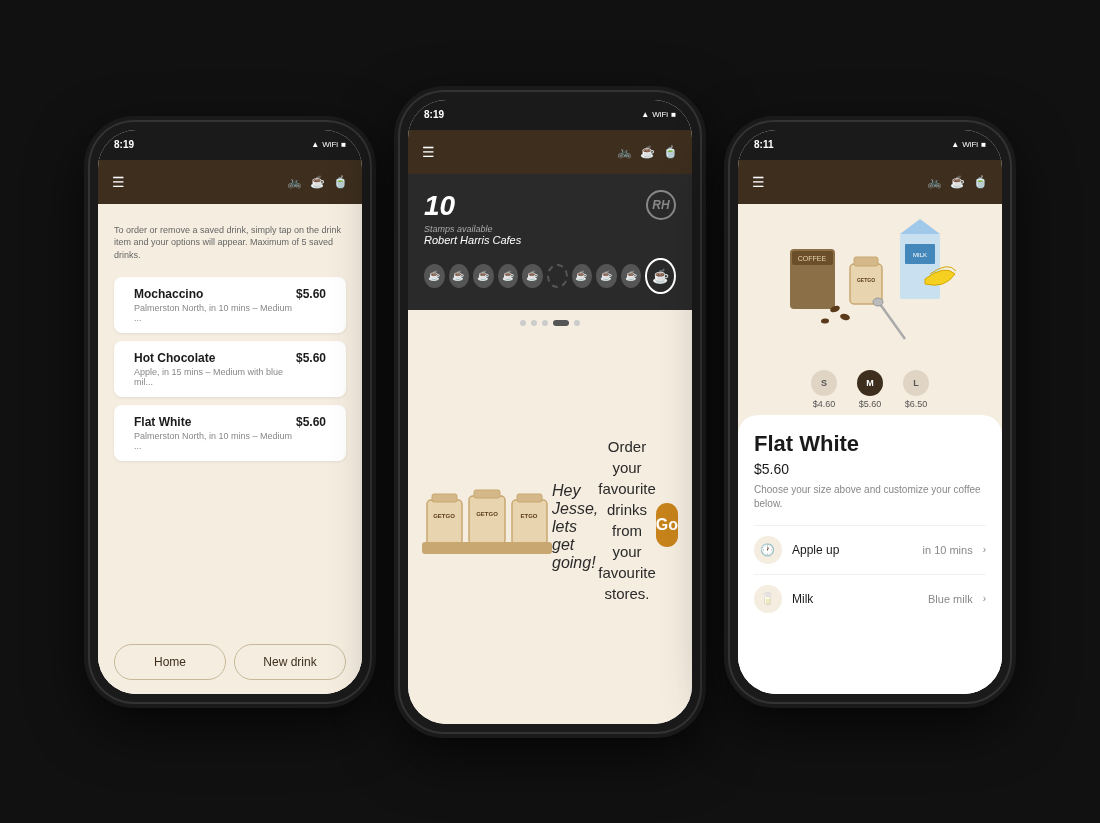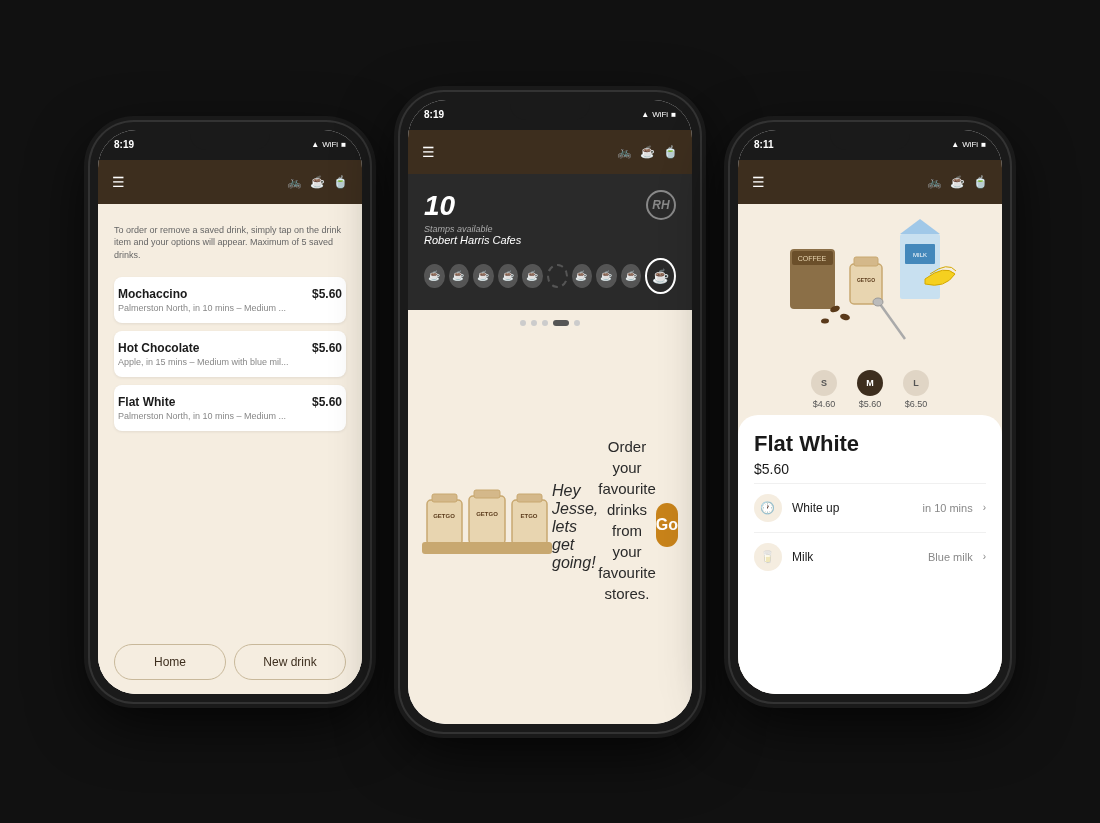--- a/index.html
+++ b/index.html
@@ -110,21 +110,21 @@
     .saved-drinks-desc {
       font-size: 9px;
       color: #666;
       line-height: 1.4;
       margin-bottom: 16px;
     }
 
     .drink-card {
       background: #fff;
       border-radius: 8px;
-      padding: 10px 4px;
+      padding: 10px 20px;
       margin-bottom: 8px;
       display: flex;
       justify-content: space-between;
       align-items: flex-start;
       box-shadow: 0 1px 3px rgba(0,0,0,0.08);
     }
 
     .drink-name { font-size: 12px; font-weight: 600; color: #1a1a1a; }
     .drink-sub { font-size: 9px; color: #888; margin-top: 2px; }
     .drink-price { font-size: 12px; font-weight: 600; color: #1a1a1a; }
@@ -573,24 +573,25 @@
           </div>
           <div class="size-option">
             <div class="size-circle">L</div>
             <div class="size-price">$6.50</div>
           </div>
         </div>
 
         <div class="product-detail">
           <div class="product-name">Flat White</div>
           <div class="product-price">$5.60</div>
+          <div class="product-desc">Choose your size above and customize your coffee below.</div>
 
           <div class="option-row">
             <div class="option-icon">🕐</div>
-            <span class="option-label">White up</span>
+            <span class="option-label">Apple up</span>
             <span class="option-value">in 10 mins</span>
             <span class="option-chevron">›</span>
           </div>
 
           <div class="option-row">
             <div class="option-icon">🥛</div>
             <span class="option-label">Milk</span>
             <span class="option-value">Blue milk</span>
             <span class="option-chevron">›</span>
           </div>

